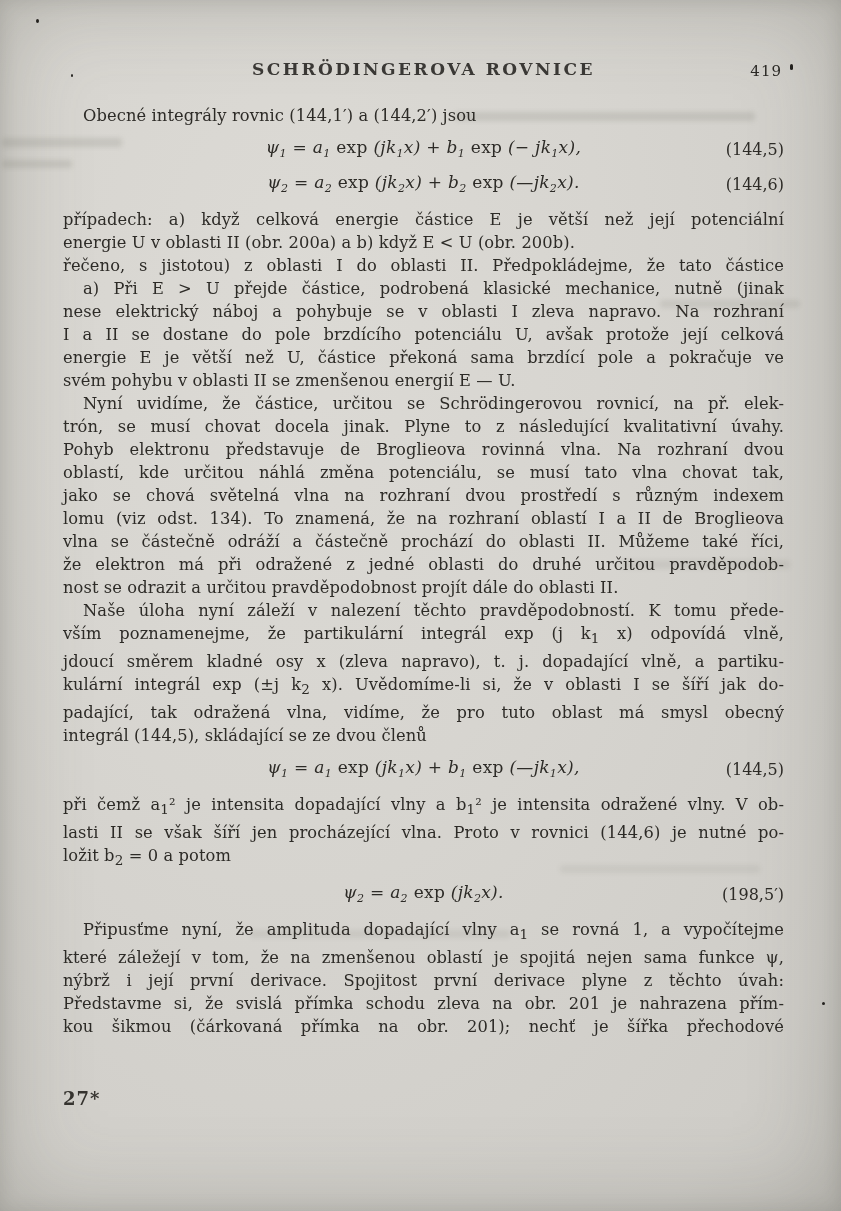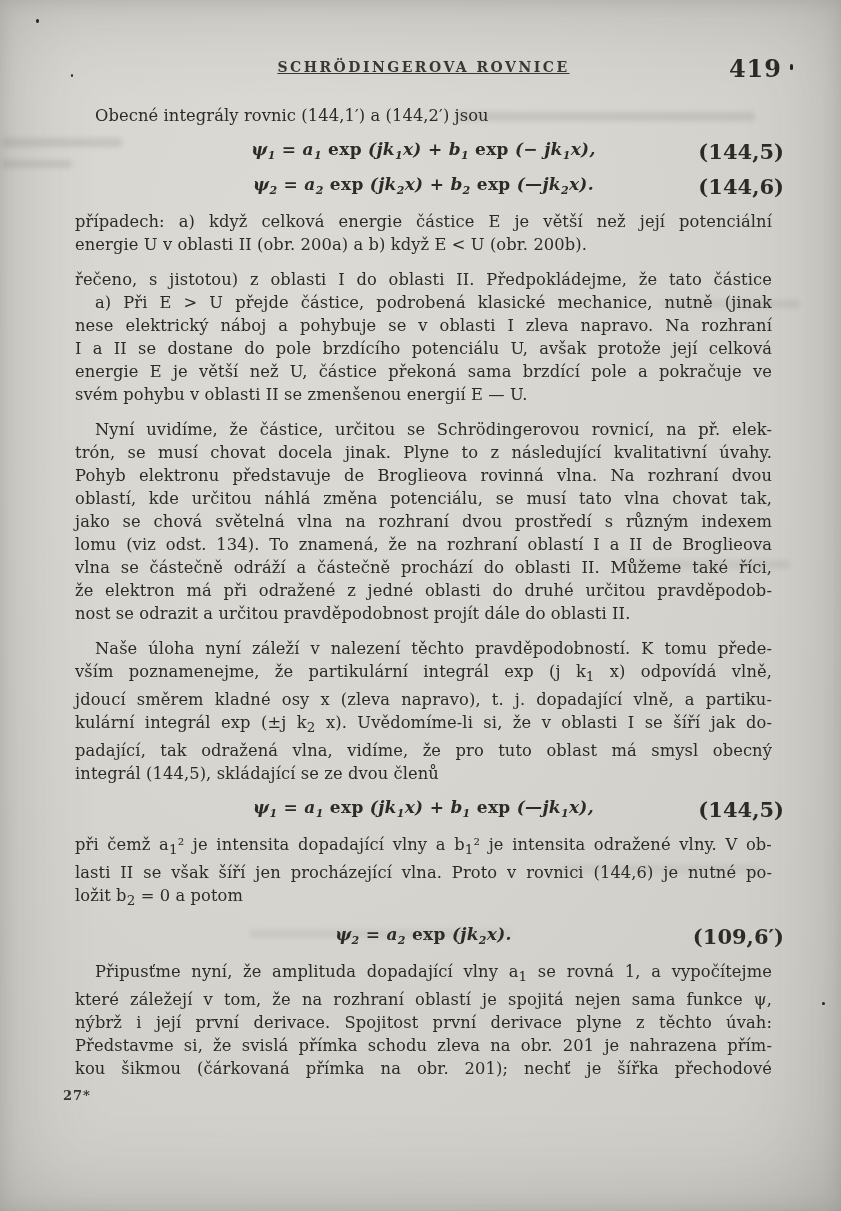--- a/index.html
+++ b/index.html
@@ -10,41 +10,41 @@
     overflow:hidden;
     background:
       radial-gradient(ellipse at 35% 25%, #dcdad5 0%, #d7d5d0 40%, #cfcdc8 85%, #c6c4bf 100%);
     box-shadow: inset 0 0 90px rgba(80,78,70,.28), inset 0 0 18px rgba(70,68,60,.15);
     font-family:"DejaVu Serif","Liberation Serif",serif;
     color:#2d2b27;
   }
   .content{position:absolute;left:63px;top:54px;width:721px;}
   .header{position:relative;height:26px;margin-bottom:24px;}
   .title{
-    text-align:center;font-weight:bold;font-size:14px;letter-spacing:2.5px;
-    color:#3a3835;padding-top:5px;text-decoration:underline;
+    text-align:center;font-weight:bold;font-size:17px;letter-spacing:2.5px;
+    color:#3a3835;padding-top:5px;
   }
-  .page-num{position:absolute;right:2px;top:0;font-size:24px;letter-spacing:1px;color:#2b2925;font-weight:bold;}
-  .para{margin:12px;}
+  .page-num{position:absolute;right:2px;top:8px;font-size:15px;letter-spacing:1px;color:#2b2925;}
+  .para{margin:0;}
   .line{
     font-size:16.3px;line-height:23px;
     text-align:justify;text-align-last:justify;
     letter-spacing:.1px;
   }
   .line.last{text-align-last:left;}
   .line.indent{text-indent:20px;}
-  .equation{position:relative;text-align:center;margin:10px 0 12px;font-weight:bold;}
+  .equation{position:relative;text-align:center;margin:10px 0 12px;}
   .eq-body{font-size:17px;font-style:italic;letter-spacing:.3px;}
   .eq-body .rm{font-style:normal;}
   .eq-body sub{font-size:11px;}
   .eq-num{
     position:absolute;right:0;top:50%;transform:translateY(-50%);
-    font-size:21px;font-style:normal;
+    font-size:16px;font-style:normal;
   }
-  .footer-mark{position:absolute;left:63px;top:1088px;font-size:13px;font-weight:bold;letter-spacing:1px;color:#35332f;}
+  .footer-mark{position:absolute;left:63px;top:1088px;font-size:18px;font-weight:bold;letter-spacing:1px;color:#35332f;}
   
   .smudge{position:absolute;filter:blur(2.4px);background:rgba(108,104,94,.17);border-radius:3px;pointer-events:none;}
   .speck{position:absolute;background:#23211e;border-radius:50%;pointer-events:none;}
 </style>
 </head>
 <body>
 
 <div class="page">
 
   <div class="speck" style="left:36px;top:19px;width:3px;height:4px;"></div>
@@ -100,24 +100,24 @@
         <div class="line">kulární integrál exp (±j k<sub>2</sub> x). Uvědomíme-li si, že v oblasti I se šíří jak do-</div>
         <div class="line">padající, tak odražená vlna, vidíme, že pro tuto oblast má smysl obecný</div>
         <div class="line last">integrál (144,5), skládající se ze dvou členů</div>
       </div>
       <div class="equation"><span class="eq-body">ψ<sub>1</sub> = a<sub>1</sub> <span class="rm">exp</span> (jk<sub>1</sub>x) + b<sub>1</sub> <span class="rm">exp</span> (—jk<sub>1</sub>x),</span><span class="eq-num">(144,5)</span></div>
       <div class="para">
         <div class="line">při čemž a<sub>1</sub>² je intensita dopadající vlny a b<sub>1</sub>² je intensita odražené vlny. V ob-</div>
         <div class="line">lasti II se však šíří jen procházející vlna. Proto v rovnici (144,6) je nutné po-</div>
         <div class="line last">ložit b<sub>2</sub> = 0 a potom</div>
       </div>
-      <div class="equation"><span class="eq-body">ψ<sub>2</sub> = a<sub>2</sub> <span class="rm">exp</span> (jk<sub>2</sub>x).</span><span class="eq-num">(109,6′)</span></div>
+      <div class="equation"><span class="eq-body">ψ<sub>2</sub> = a<sub>2</sub> <span class="rm">exp</span> (jk<sub>2</sub>x).</span><span class="eq-num">(198,5′)</span></div>
       <div class="para">
         <div class="line indent">Připusťme nyní, že amplituda dopadající vlny a<sub>1</sub> se rovná 1, a vypočítejme</div>
-        <div class="line">které záležejí v tom, že na rozhraní oblastí je spojitá nejen sama funkce ψ,</div>
+        <div class="line">které záležejí v tom, že na zmenšenou oblastí je spojitá nejen sama funkce ψ,</div>
         <div class="line">nýbrž i její první derivace. Spojitost první derivace plyne z těchto úvah:</div>
         <div class="line">Představme si, že svislá přímka schodu zleva na obr. 201 je nahrazena přím-</div>
         <div class="line">kou šikmou (čárkovaná přímka na obr. 201); nechť je šířka přechodové</div>
       </div>
     </div>
 
   <div class="footer-mark">27*</div>
 </div>
 
 </body></html>

